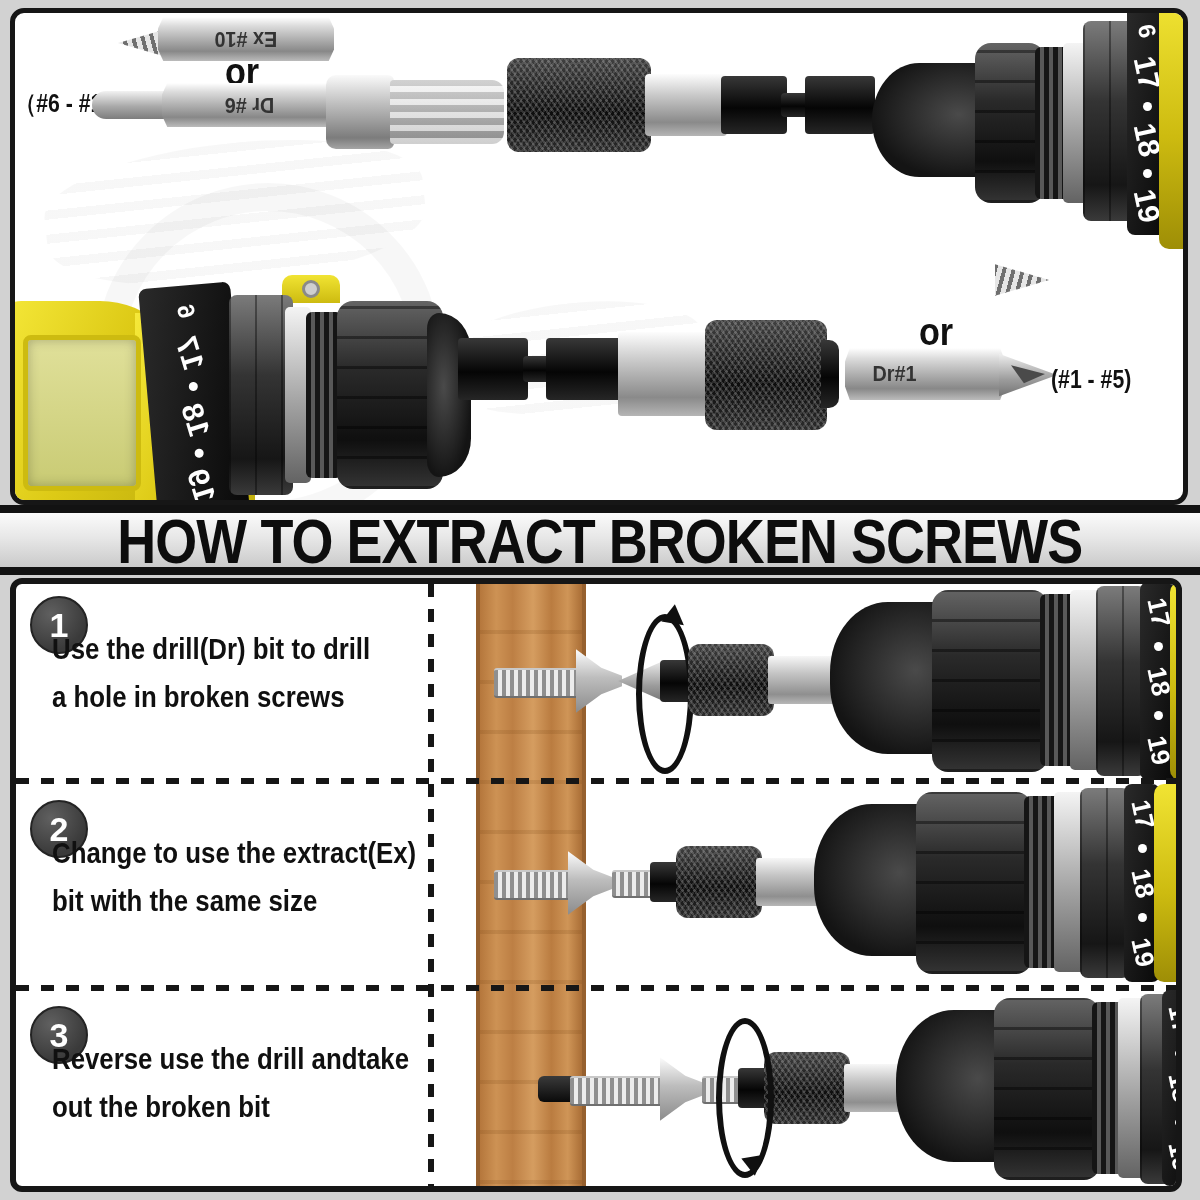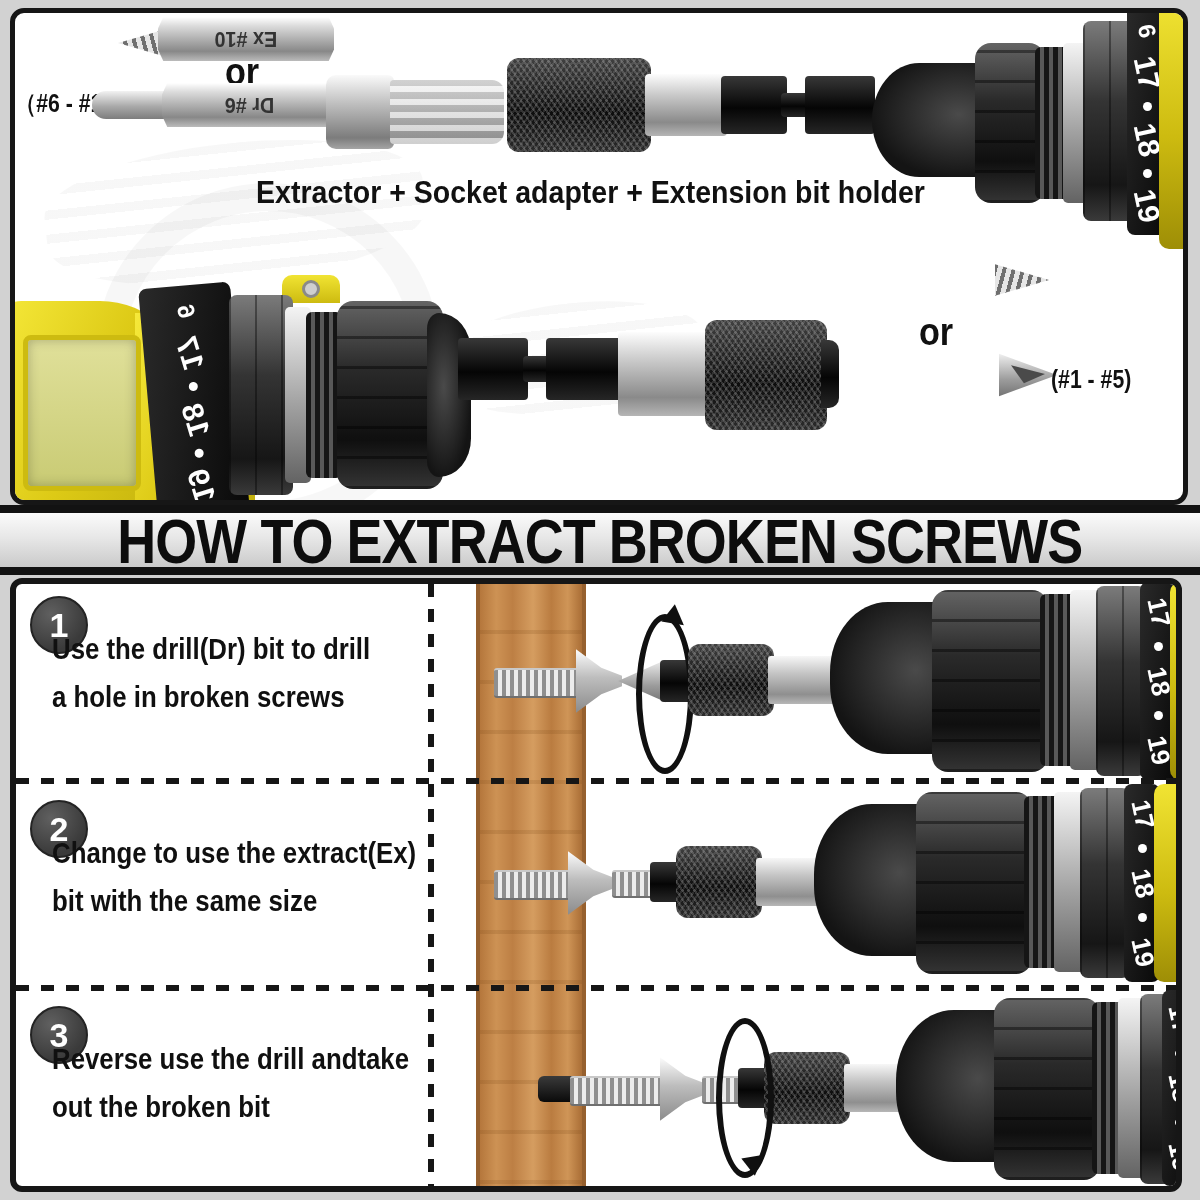--- a/index.html
+++ b/index.html
@@ -133,23 +133,20 @@
     <div class="abs torque" style="left:1112px;top:-8px;width:40px;height:230px;">
       <span class="num numR" style="font-size:24px;">6</span>
       <span class="num numR" style="font-size:30px;">17</span>
       <i class="dot"></i>
       <span class="num numR" style="font-size:30px;">18</span>
       <i class="dot"></i>
       <span class="num numR" style="font-size:30px;">19</span>
     </div>
     <div class="abs yellowcap" style="left:1144px;top:-14px;width:40px;height:250px;"></div>
 
-    <div class="abs cap" style="left:80px;top:162px;width:990px;font-size:31px;">
-      <span>Extractor + Socket adapter + Extension bit holder</span>
-    </div>
 
     <div class="abs ytab" style="left:267px;top:262px;width:58px;height:28px;">
         <i class="hole"></i>
       </div>
     <div class="abs ybody" style="left:-20px;top:288px;width:195px;height:220px;border-radius:26px 90px 0 0;"></div>
     <div class="abs ybody" style="left:120px;top:300px;width:120px;height:208px;border-radius:0 70px 0 0;"></div>
     <div class="abs ywindow" style="left:8px;top:322px;width:108px;height:146px;"></div>
     <div class="abs torque" style="left:133px;top:272px;width:92px;height:230px;transform:rotate(-5deg);">
       <span class="num numM" style="font-size:24px;">6</span>
       <span class="num numM" style="font-size:30px;">17</span>
@@ -170,20 +167,23 @@
     <div class="abs sleeve" style="left:603px;top:319px;width:90px;height:84px;"></div>
     <div class="abs knurl" style="left:690px;top:307px;width:122px;height:110px;"></div>
     <div class="abs hexseg" style="left:806px;top:327px;width:18px;height:68px;border-radius:0 10px 10px 0;"></div>
 
     <div class="abs threadcone-r" style="left:980px;top:249px;width:54px;height:36px;"></div>
 
     <div class="abs" style="left:876px;top:298px;width:90px;text-align:center;">
       <span class="orlbl">or</span>
     </div>
 
+    <div class="abs hexbit" style="left:830px;top:335px;width:160px;height:52px;">
+      <span class="bitlbl" style="margin-right:62px;">Dr#1</span>
+    </div>
     <div class="abs conetip-r" style="left:984px;top:339px;width:58px;height:46px;"></div>
     <div class="abs" style="left:996px;top:350px;width:34px;height:22px;background:#4a4a4a;clip-path:polygon(100% 50%,0 10%,38% 92%);"></div>
 
     <div class="abs" style="left:1036px;top:352px;">
       <span class="rangelbl">(#1 - #5)</span>
     </div>
 
   </div>
 
   <div class="abs" id="bannerBar1"></div>

